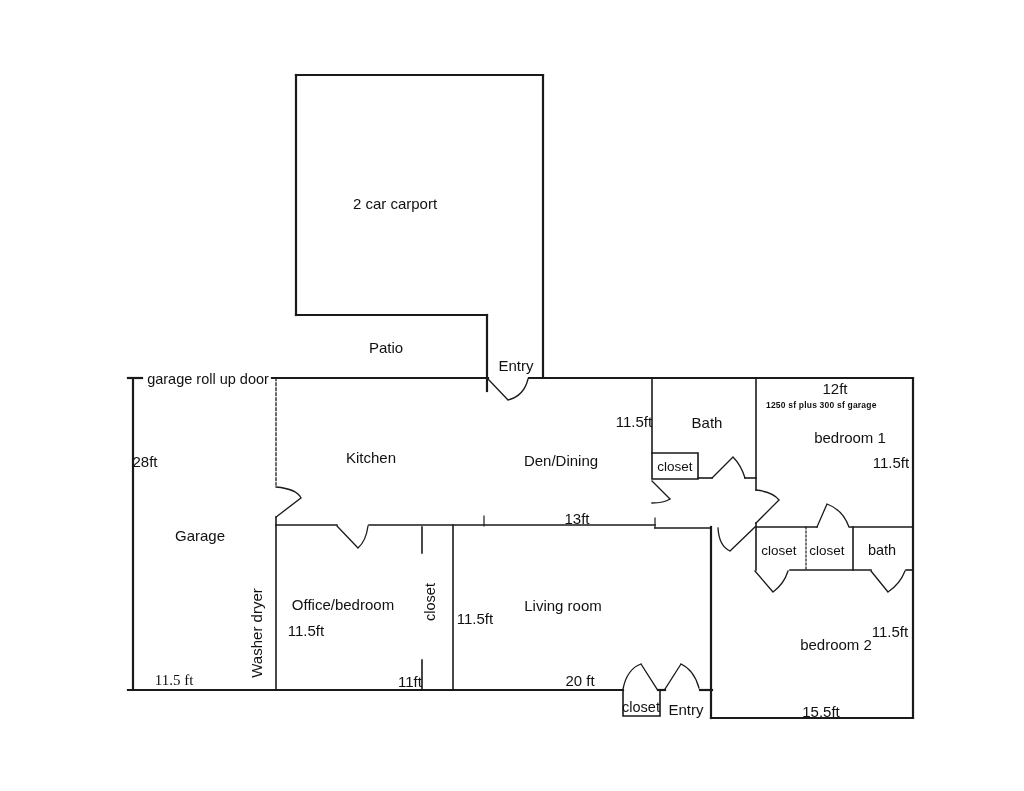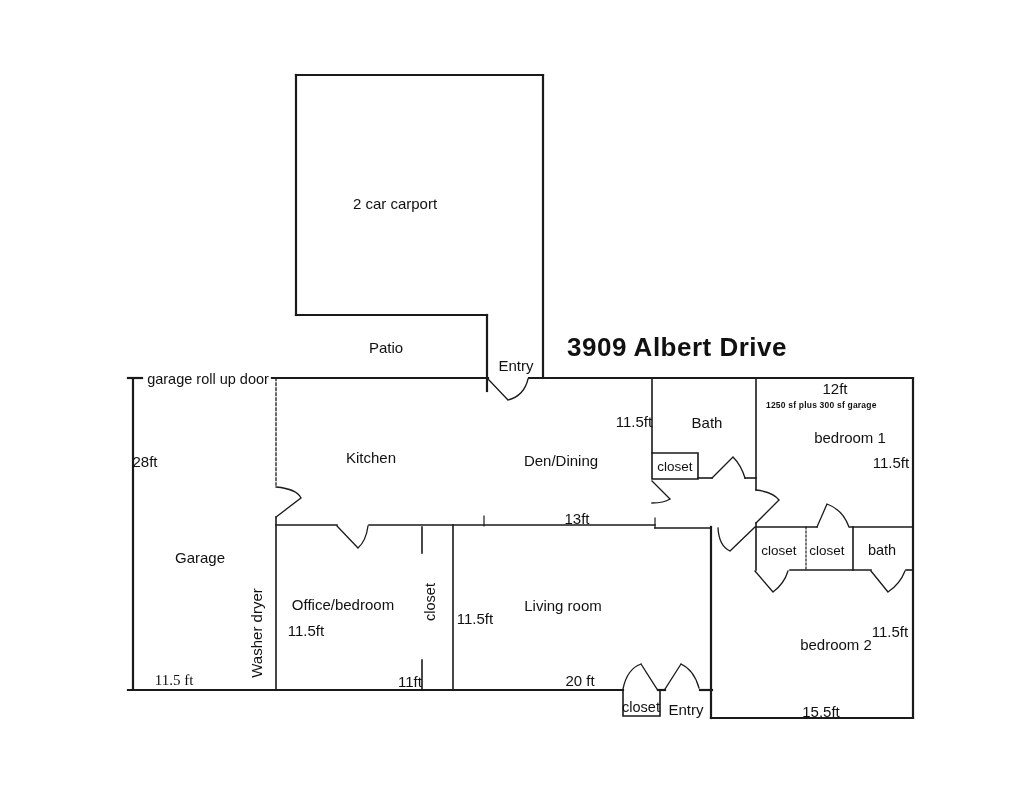--- a/index.html
+++ b/index.html
@@ -102,30 +102,29 @@
       <path d="M756 523 L779 500 M756 490 Q773 492 779 500"></path>
       <path d="M817 527 L827 504 M827 504 Q843 510 849 527"></path>
       <path d="M755 527 L730 551 M718 528 Q719 546 730 551"></path>
       <path d="M755 571 L773 592 M773 592 Q784 584 788 571"></path>
       <path d="M871 571 L888 592 M888 592 Q900 584 905 571"></path>
       <path d="M623 689 Q627 669 641 664 M641 664 L657 689"></path>
       <path d="M665 689 L681 664 M681 664 Q694 670 699 688"></path>
     </g>
   </svg>
 
-  <div class="lbl title" style="left:567px;top:334px;">3909 Albert Drive</div>
   <div class="lbl subtitle" style="left:766px;top:355px;margin-top:46px;">1250 sf plus 300 sf garage</div>
 
   <div class="lbl" style="left:395px;top:203px;">2 car carport</div>
   <div class="lbl" style="left:386px;top:347px;">Patio</div>
   <div class="lbl" style="left:516px;top:365px;">Entry</div>
 
   <div class="lbl med" style="left:208px;top:379px;">garage roll up door</div>
   <div class="lbl" style="left:145px;top:461px;">28ft</div>
-  <div class="lbl" style="left:200px;top:557px;">Garage</div>
+  <div class="lbl" style="left:200px;top:535px;">Garage</div>
   <div class="lbl vert" style="left:256px;top:633px;">Washer dryer</div>
   <div class="lbl" style="left:174px;top:680px;font-family:Liberation Serif, serif;">11.5 ft</div>
 
   <div class="lbl" style="left:371px;top:457px;">Kitchen</div>
   <div class="lbl" style="left:561px;top:460px;">Den/Dining</div>
   <div class="lbl" style="left:577px;top:518px;">13ft</div>
 
   <div class="lbl" style="left:634px;top:421px;">11.5ft</div>
   <div class="lbl" style="left:707px;top:422px;">Bath</div>
   <div class="lbl small" style="left:675px;top:467px;">closet</div>

